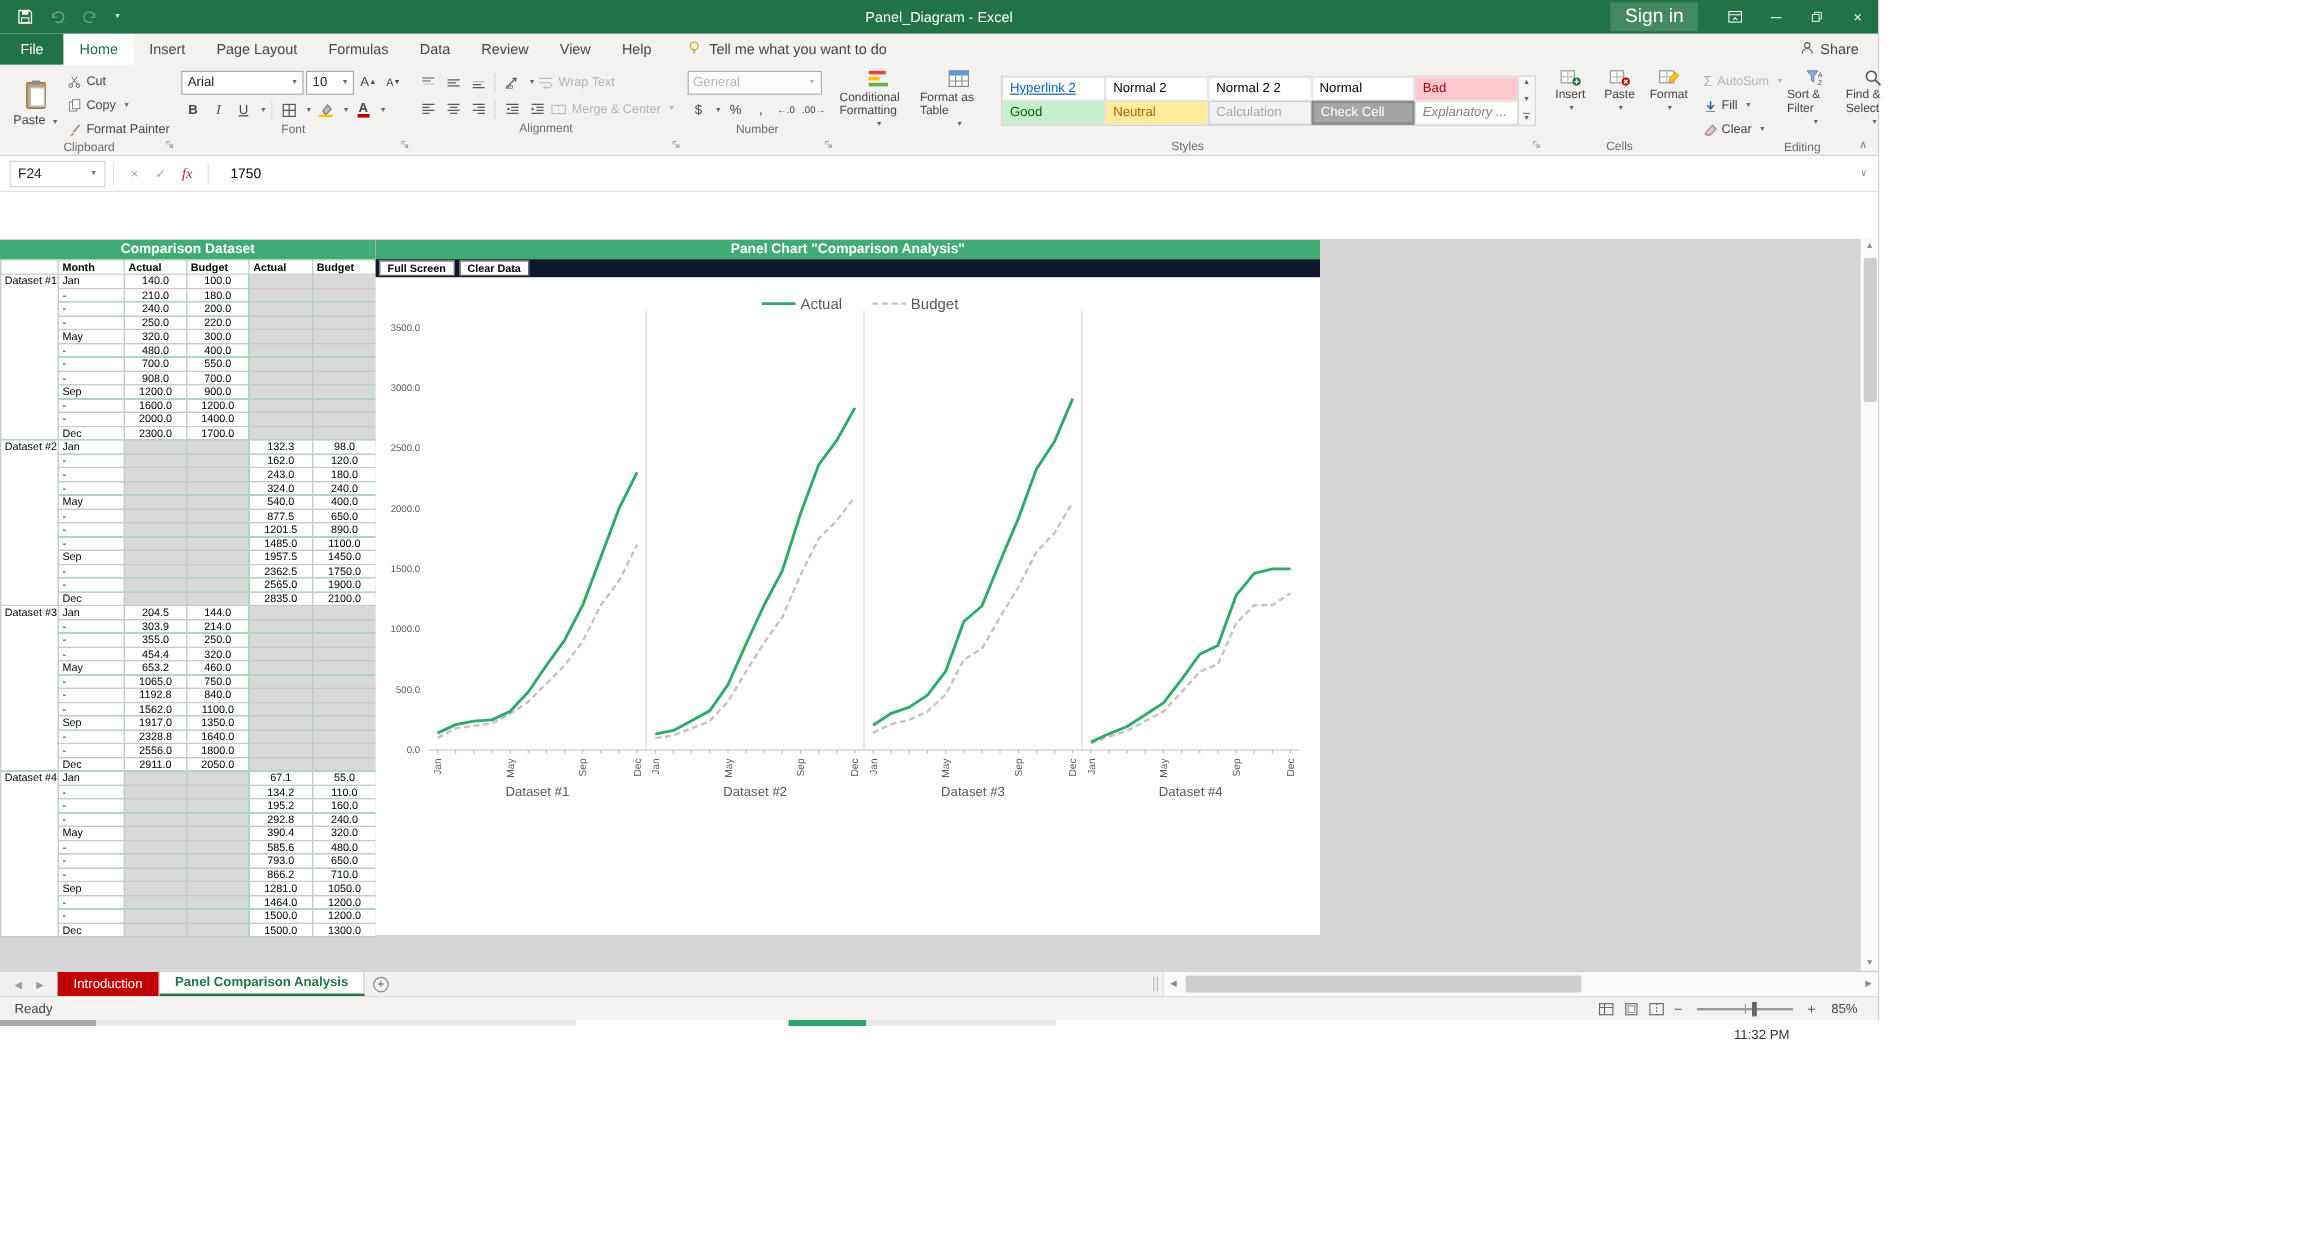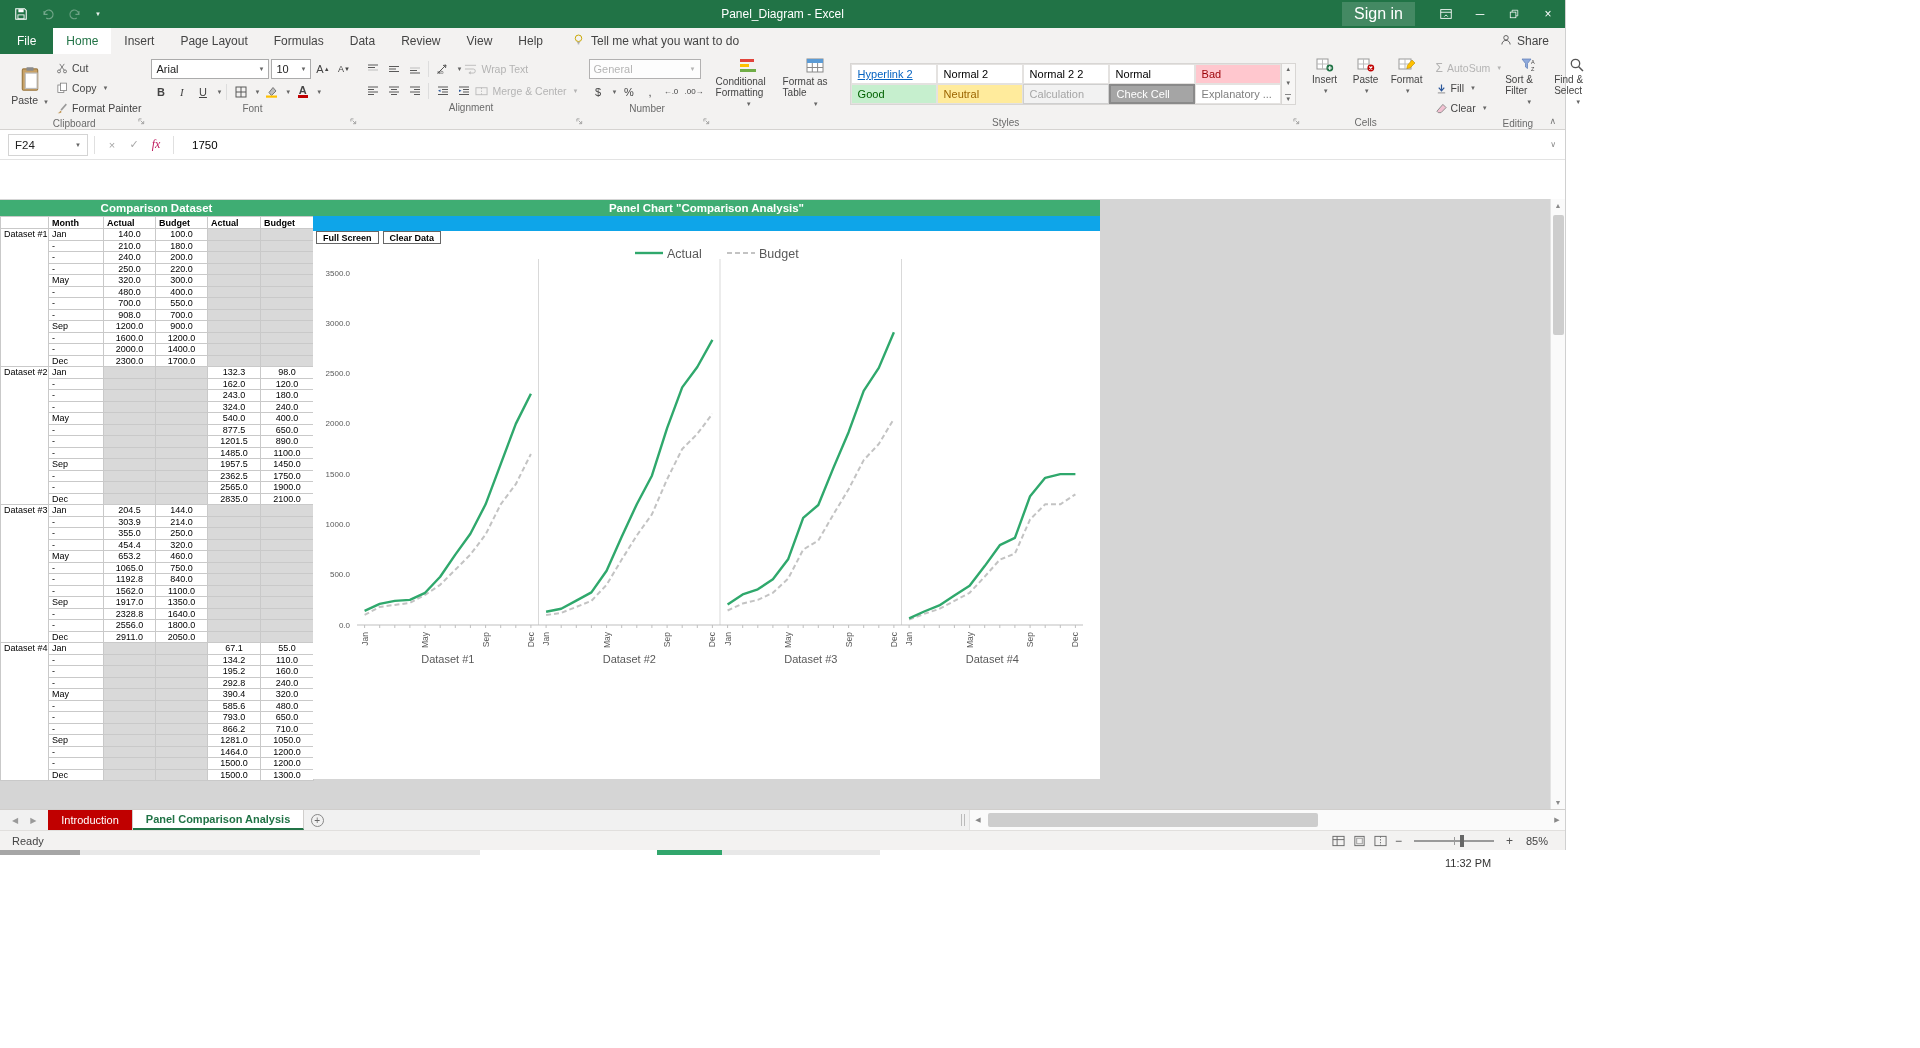--- a/index.html
+++ b/index.html
@@ -36,58 +36,58 @@
   .dlgl{position:absolute;right:1px;bottom:2px;opacity:.8}
   .bigbtn{display:flex;flex-direction:column;align-items:center;justify-content:center;width:46px;height:58px;gap:2px;text-align:center}
   .smallcol{display:flex;flex-direction:column;justify-content:flex-start;gap:2px;padding-top:2px}
   .sbtn{display:flex;align-items:center;gap:4px;height:18px;white-space:nowrap}
   .dd{font-size:6px;color:#666;margin-left:2px}
   .dim,.dim *{color:#A6A6A6!important;opacity:.9}
   .rowset{display:flex;flex-direction:column;gap:3px;padding-top:2px}
   .hrow{display:flex;align-items:center;gap:2px}
   .combo{background:#fff;border:1px solid #ABABAB;height:20px;display:flex;align-items:center;padding:0 4px;font-size:11px;color:#222}
   .combo .dd{margin-left:auto}
-  .w102{width:118px}.w40{width:40px}.w112{width:112px}
+  .w102{width:102px}.w40{width:40px}.w112{width:112px}
   .tbtn{min-width:19px;height:19px;display:flex;align-items:center;justify-content:center;font-size:11px;color:#444;padding:0 2px}
   .bB{font-weight:bold}.bI{font-style:italic;font-family:"Liberation Serif",serif}.bU{text-decoration:underline}
   .fontA{font-weight:bold;font-size:11px;line-height:10px;border-bottom:3px solid #C00000;padding:0 1px}
   .vline{width:1px;height:16px;background:#DDD;margin:0 2px}
   .stackbtn{display:flex;flex-direction:column;align-items:center;justify-content:flex-start;width:64px;height:58px;gap:1px;text-align:left;font-size:10px;line-height:11px}
   .stackbtn.narrow{width:38px}
   
   #styles-gallery{display:flex;flex-direction:column;gap:0;border:1px solid #D8D6D4;background:#fff}
   .sg-row{display:flex}
   .sg-item{width:86px;height:20px;font-size:11px;display:flex;align-items:center;padding:0 6px;border:1px solid #E4E2E0;background:#fff;color:#000;white-space:nowrap;overflow:hidden}
   .sg-hyperlink{color:#0563C1;text-decoration:underline}
   .sg-bad{color:#9C0006;background:#FFC7CE}
   .sg-good{color:#006100;background:#C6EFCE}
   .sg-neutral{color:#9C6500;background:#FFEB9C}
   .sg-calculation{color:#A6A6A6;background:#F2F2F2;border:1px solid #CFCFCF}
   .sg-checkcell{color:#fff;background:#A5A5A5;border:2px solid #8A8A8A}
-  .sg-explanatory{color:#7F7F7F;}
+  .sg-explanatory{color:#7F7F7F;font-style:italic}
   .gallery-scroll{display:flex;flex-direction:column;justify-content:space-between;height:42px;width:14px;border:1px solid #D8D6D4;border-left:none;background:#F7F6F5;align-items:center;font-size:6px;color:#666;padding:2px 0}
   .collapse-ribbon{position:absolute;right:9px;bottom:3px;font-size:9px;color:#777}
 
   
   .fbar{height:30px;background:#fff;display:flex;align-items:center;border-bottom:1px solid #E3E3E3;padding-left:8px;position:relative}
   .namebox{width:80px;height:22px;border:1px solid #D4D4D4;display:flex;align-items:center;padding:0 6px;font-size:11.5px;color:#222;background:#fff}
   .namebox .dd{margin-left:auto}
   .fb-sep{width:1px;height:18px;background:#E0E0E0;margin:0 6px}
   .fb-ic{width:22px;text-align:center;font-size:11px;color:#A6A6A6}
   .fb-fx{font-style:italic;font-family:"Liberation Serif",serif;color:#be185d;font-size:12px}
   .fb-value{margin-left:12px;font-size:11.5px;color:#000}
   .fb-expand{position:absolute;right:9px;font-size:8px;color:#888}
   .pre-sheet{height:39px;background:#fff}
 
   
   .sheet{position:relative;height:610px;background:#D5D5D5;overflow:hidden}
   .gheader{height:16px;background:var(--header-green,#3FAD73);color:#fff;font-weight:bold;font-size:11.5px;display:flex;align-items:center;justify-content:center}
   .tablewrap{position:absolute;left:0;top:1px;width:313px}
   .chartwrap{position:absolute;left:313px;top:1px;width:787px;height:579px;background:#fff}
-  .chart-btn-row{height:15px;display:flex;gap:4px;padding:15px 0 0 3px;background:#0ea5e9}
+  .chart-btn-row{height:15px;display:flex;gap:4px;padding:1px 0 0 3px;background:#0f172a}
   .cbtn{font-size:9px;font-weight:bold;border:1px solid #666;background:#fff;padding:0 6px;height:13px;line-height:10px;font-family:inherit;color:#000}
   .ds-table{border-collapse:collapse;table-layout:fixed;width:313px;background:#86efac;border:1px solid #a16207}
   .ds-table th{font-size:9px;font-weight:bold;text-align:left;padding:0 3px;height:12px;border:1px solid #C9C9C9;background:#fff;color:#000}
   .ds-table td{font-size:9px;height:10.5px;line-height:10.5px;padding:0 3px;border:1px solid #C9C9C9;background:#fff;color:#000;overflow:hidden;white-space:nowrap}
   .ds-table .num{text-align:center}
   .ds-table .gcell{background:var(--cell-gray,#D9D9D9)}
   .ds-table .dlabel{vertical-align:top;font-size:9px}
   .ds-table .gstart td{border-top:1px solid #808080}
   
   .ytick{font-size:8px;fill:#595959}

